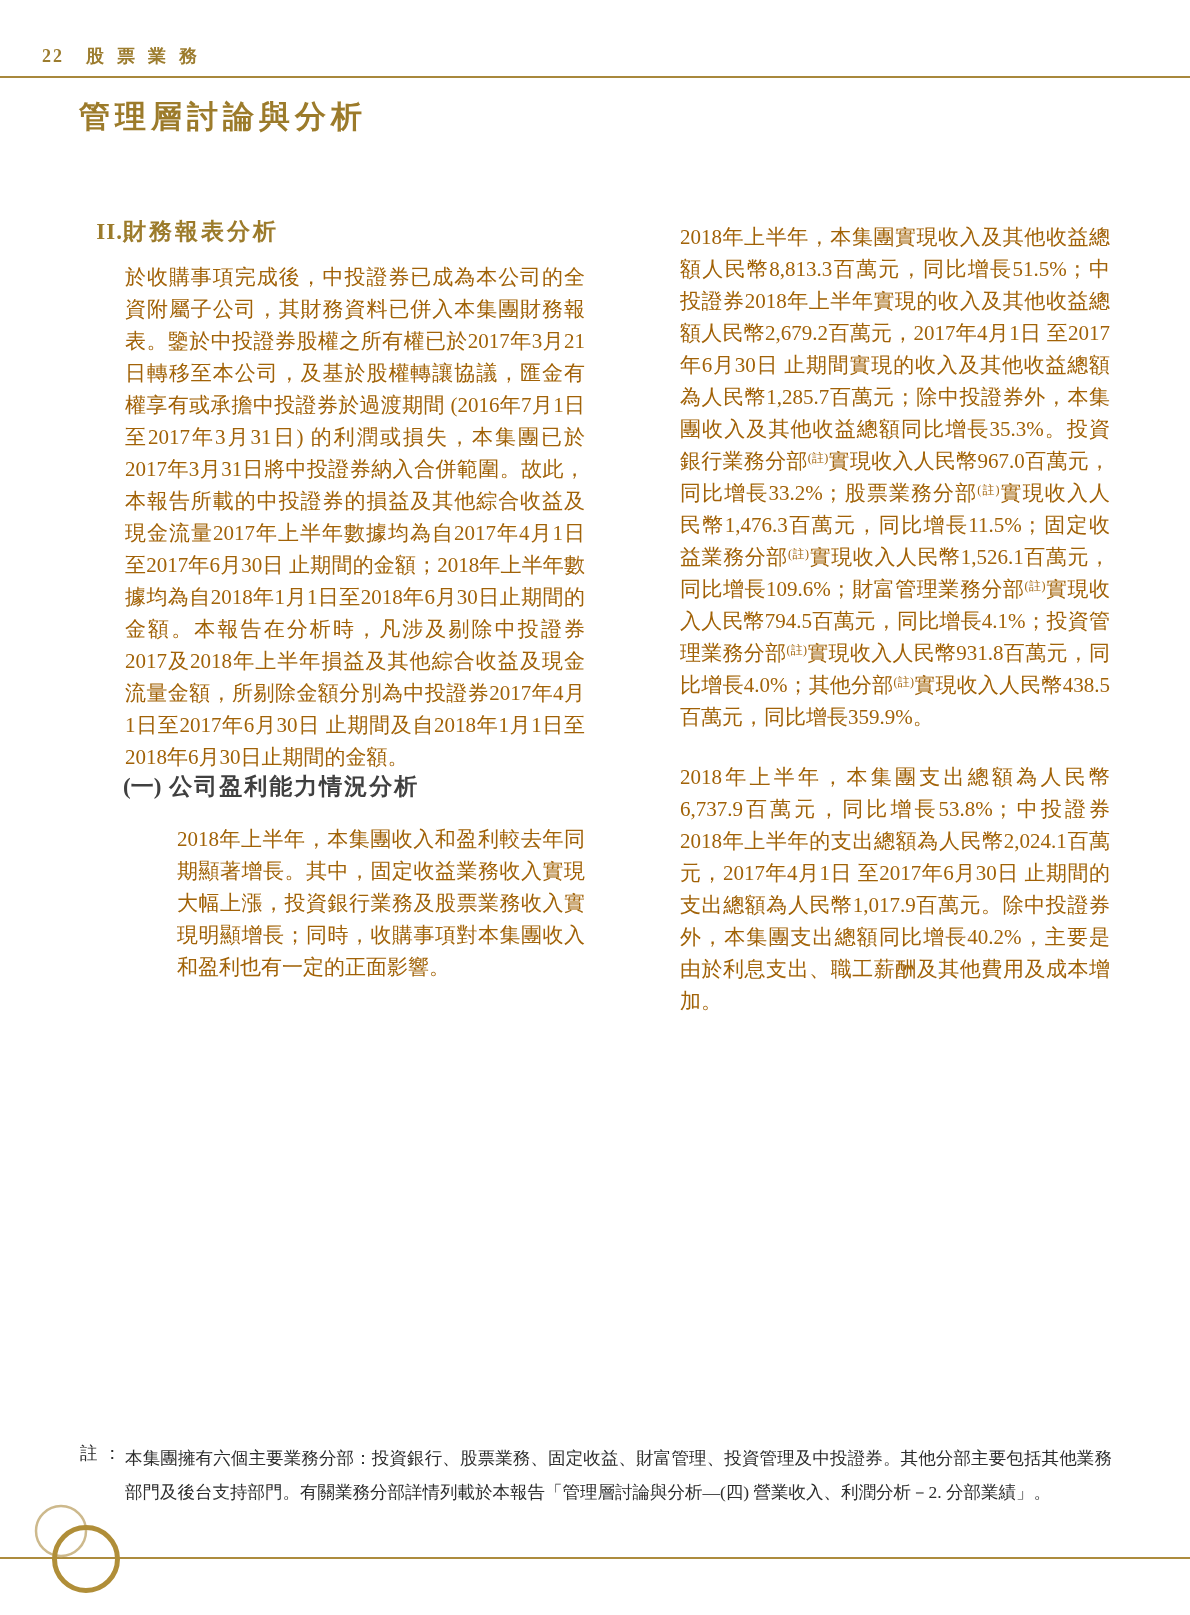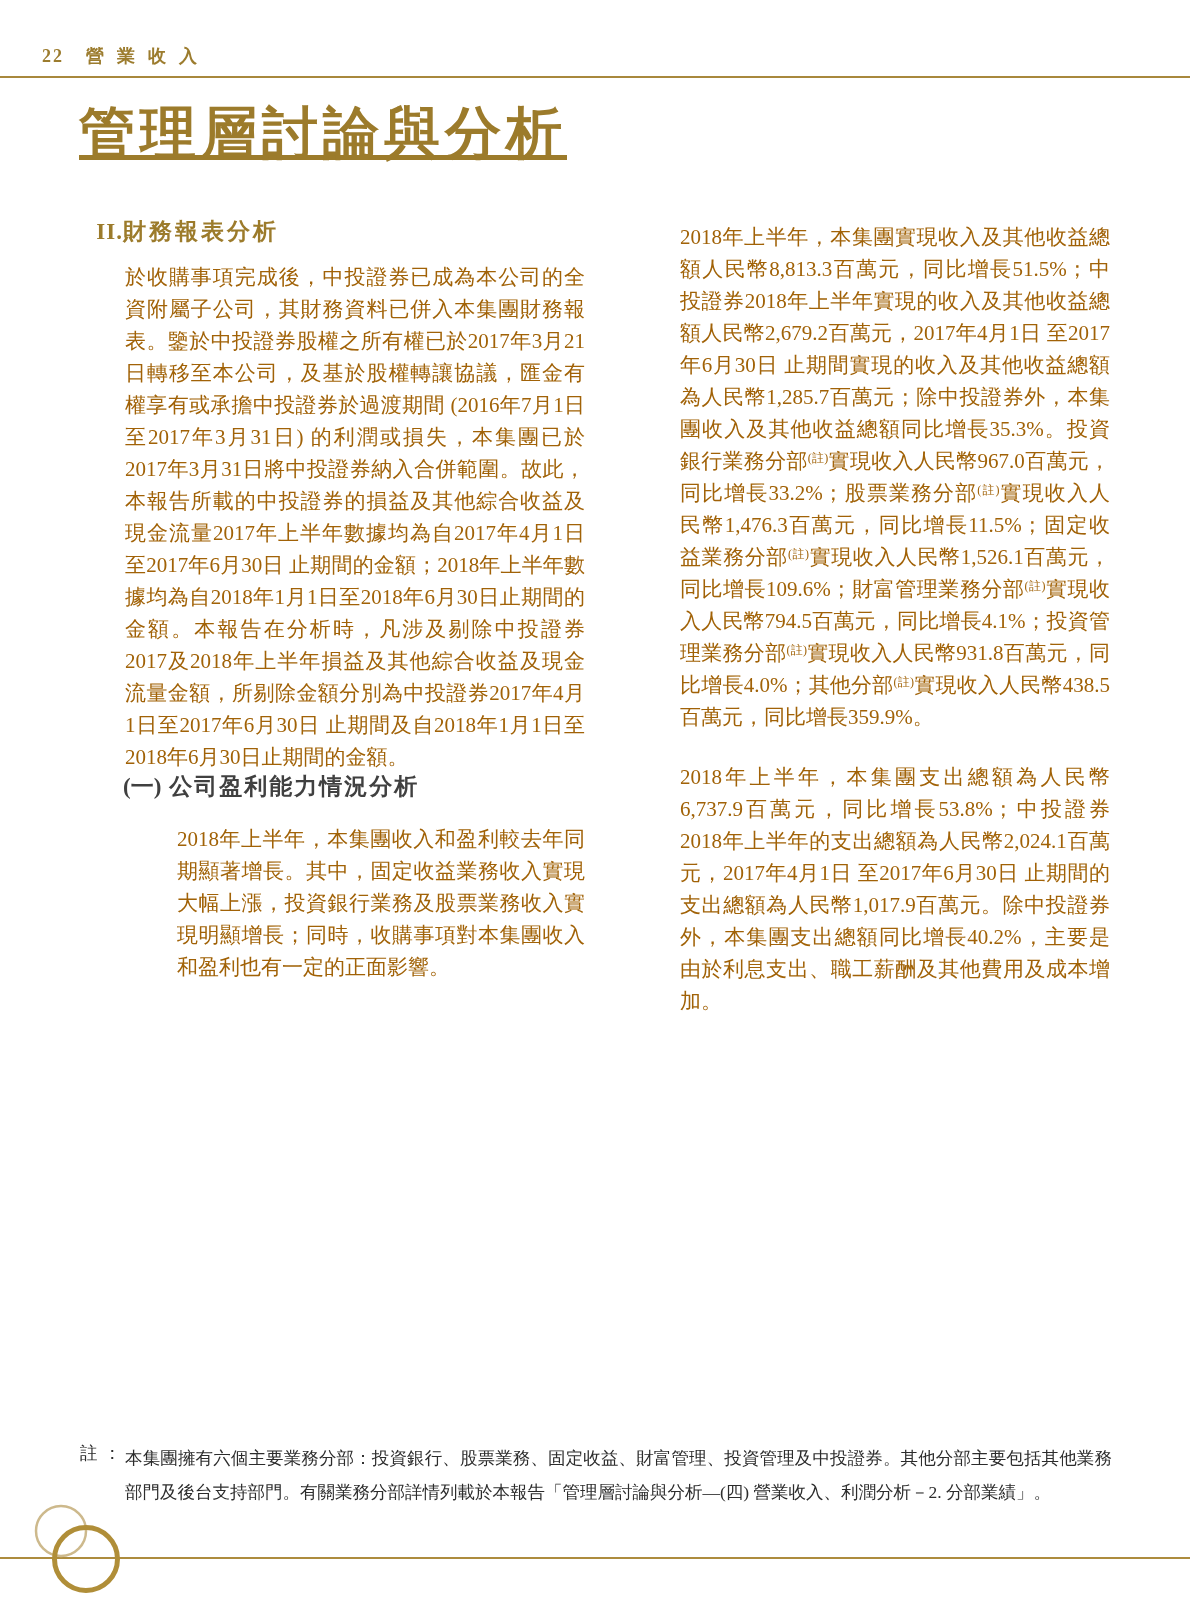--- a/index.html
+++ b/index.html
@@ -11,22 +11,22 @@
     font-family:"Liberation Serif","DejaVu Serif",serif;
     color:#1f1f1f;
     overflow:hidden;
   }
   .hdr { position:absolute; top:44px; left:42px; color:#9c7c2e; font-weight:bold; font-size:18px; white-space:nowrap; }
   .hdr .pagenum { letter-spacing:2px; }
   .hdr .company { margin-left:22px; letter-spacing:13px; }
   .rule-top { position:absolute; top:76px; left:0; width:1190px; height:2px; background:#a8883c; }
   .title {
     position:absolute; top:96px; left:79px;
-    font-size:56px; font-weight:bold; color:#9c7b2b;
-    letter-spacing:5px; white-space:nowrap;text-decoration:underline;
+    font-size:31px; font-weight:bold; color:#9c7b2b;
+    letter-spacing:5px; white-space:nowrap;
   }
   .sec-heading { position:absolute; top:216px; left:80px; font-size:23px; font-weight:bold; color:#9c7b2b; white-space:nowrap; }
   .sec-heading .sec-num { display:inline-block; width:43px; letter-spacing:1px;text-align:right; }
   .sec-heading .sec-title { letter-spacing:3px; }
   .body-p {
     font-size:21px; line-height:32px;
     text-align:justify; text-justify:inter-character;
     color:#a16207;
   }
   .p-left1 { position:absolute; top:261px; left:125px; width:460px; }
@@ -47,21 +47,21 @@
   }
   .rule-bottom { position:absolute; top:1557px; left:0; width:1190px; height:2px; background:#ad8c3e; }
   .circles { position:absolute; top:1498px; left:28px; width:140px; height:110px; z-index:2; }
 </style>
 </head>
 <body>
 
 <div class="page">
 
   <div class="hdr">
-    <span class="pagenum">22</span><span class="company">營業收入</span>
+    <span class="pagenum">22</span><span class="company">股票業務</span>
   </div>
   <div class="rule-top"></div>
 
   <h1 class="title">管理層討論與分析</h1>
 
   <div class="sec-heading">
     <span class="sec-num">II.</span><span class="sec-title">財務報表分析</span>
   </div>
 
   <p class="body-p p-left1">於收購事項完成後，中投證券已成為本公司的全資附屬子公司，其財務資料已併入本集團財務報表。鑒於中投證券股權之所有權已於2017年3月21日轉移至本公司，及基於股權轉讓協議，匯金有權享有或承擔中投證券於過渡期間 (2016年7月1日至2017年3月31日) 的利潤或損失，本集團已於2017年3月31日將中投證券納入合併範圍。故此，本報告所載的中投證券的損益及其他綜合收益及現金流量2017年上半年數據均為自2017年4月1日 至2017年6月30日 止期間的金額；2018年上半年數據均為自2018年1月1日至2018年6月30日止期間的金額。本報告在分析時，凡涉及剔除中投證券2017及2018年上半年損益及其他綜合收益及現金流量金額，所剔除金額分別為中投證券2017年4月1日至2017年6月30日 止期間及自2018年1月1日至2018年6月30日止期間的金額。</p>

